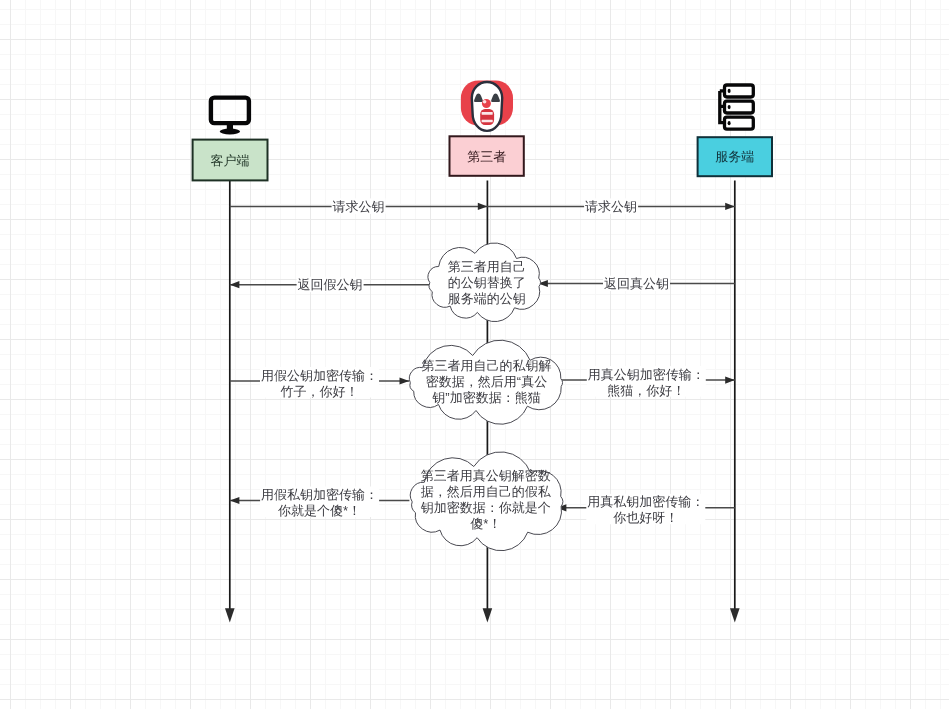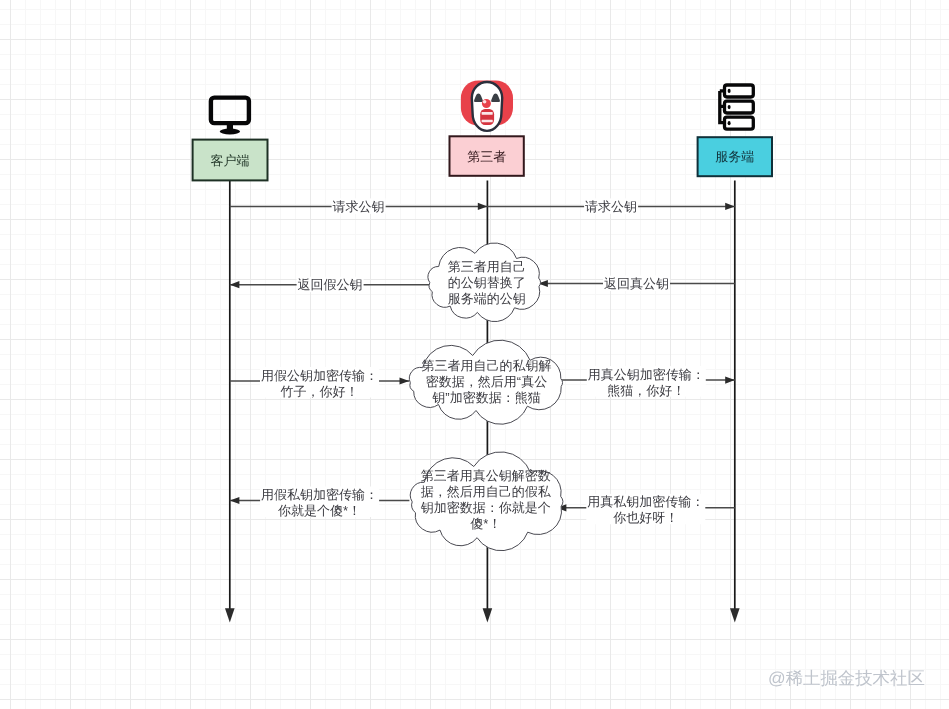--- a/index.html
+++ b/index.html
@@ -179,14 +179,13 @@
     <g>
       <rect x="449.5" y="136.3" width="74.3" height="39.5" class="pbox pb-attacker"></rect>
       <text class="ptxt pt-attacker" x="486.7" y="160.7">第三者</text>
     </g>
     <g>
       <rect x="697.6" y="137.2" width="74.4" height="39.0" class="pbox pb-server"></rect>
       <text class="ptxt pt-server" x="734.8" y="161.4">服务端</text>
     </g>
   </g>
   </svg>
-  <div id="watermark">@稀土掘金技术社区</div>
 </div>
 
 </body></html>

